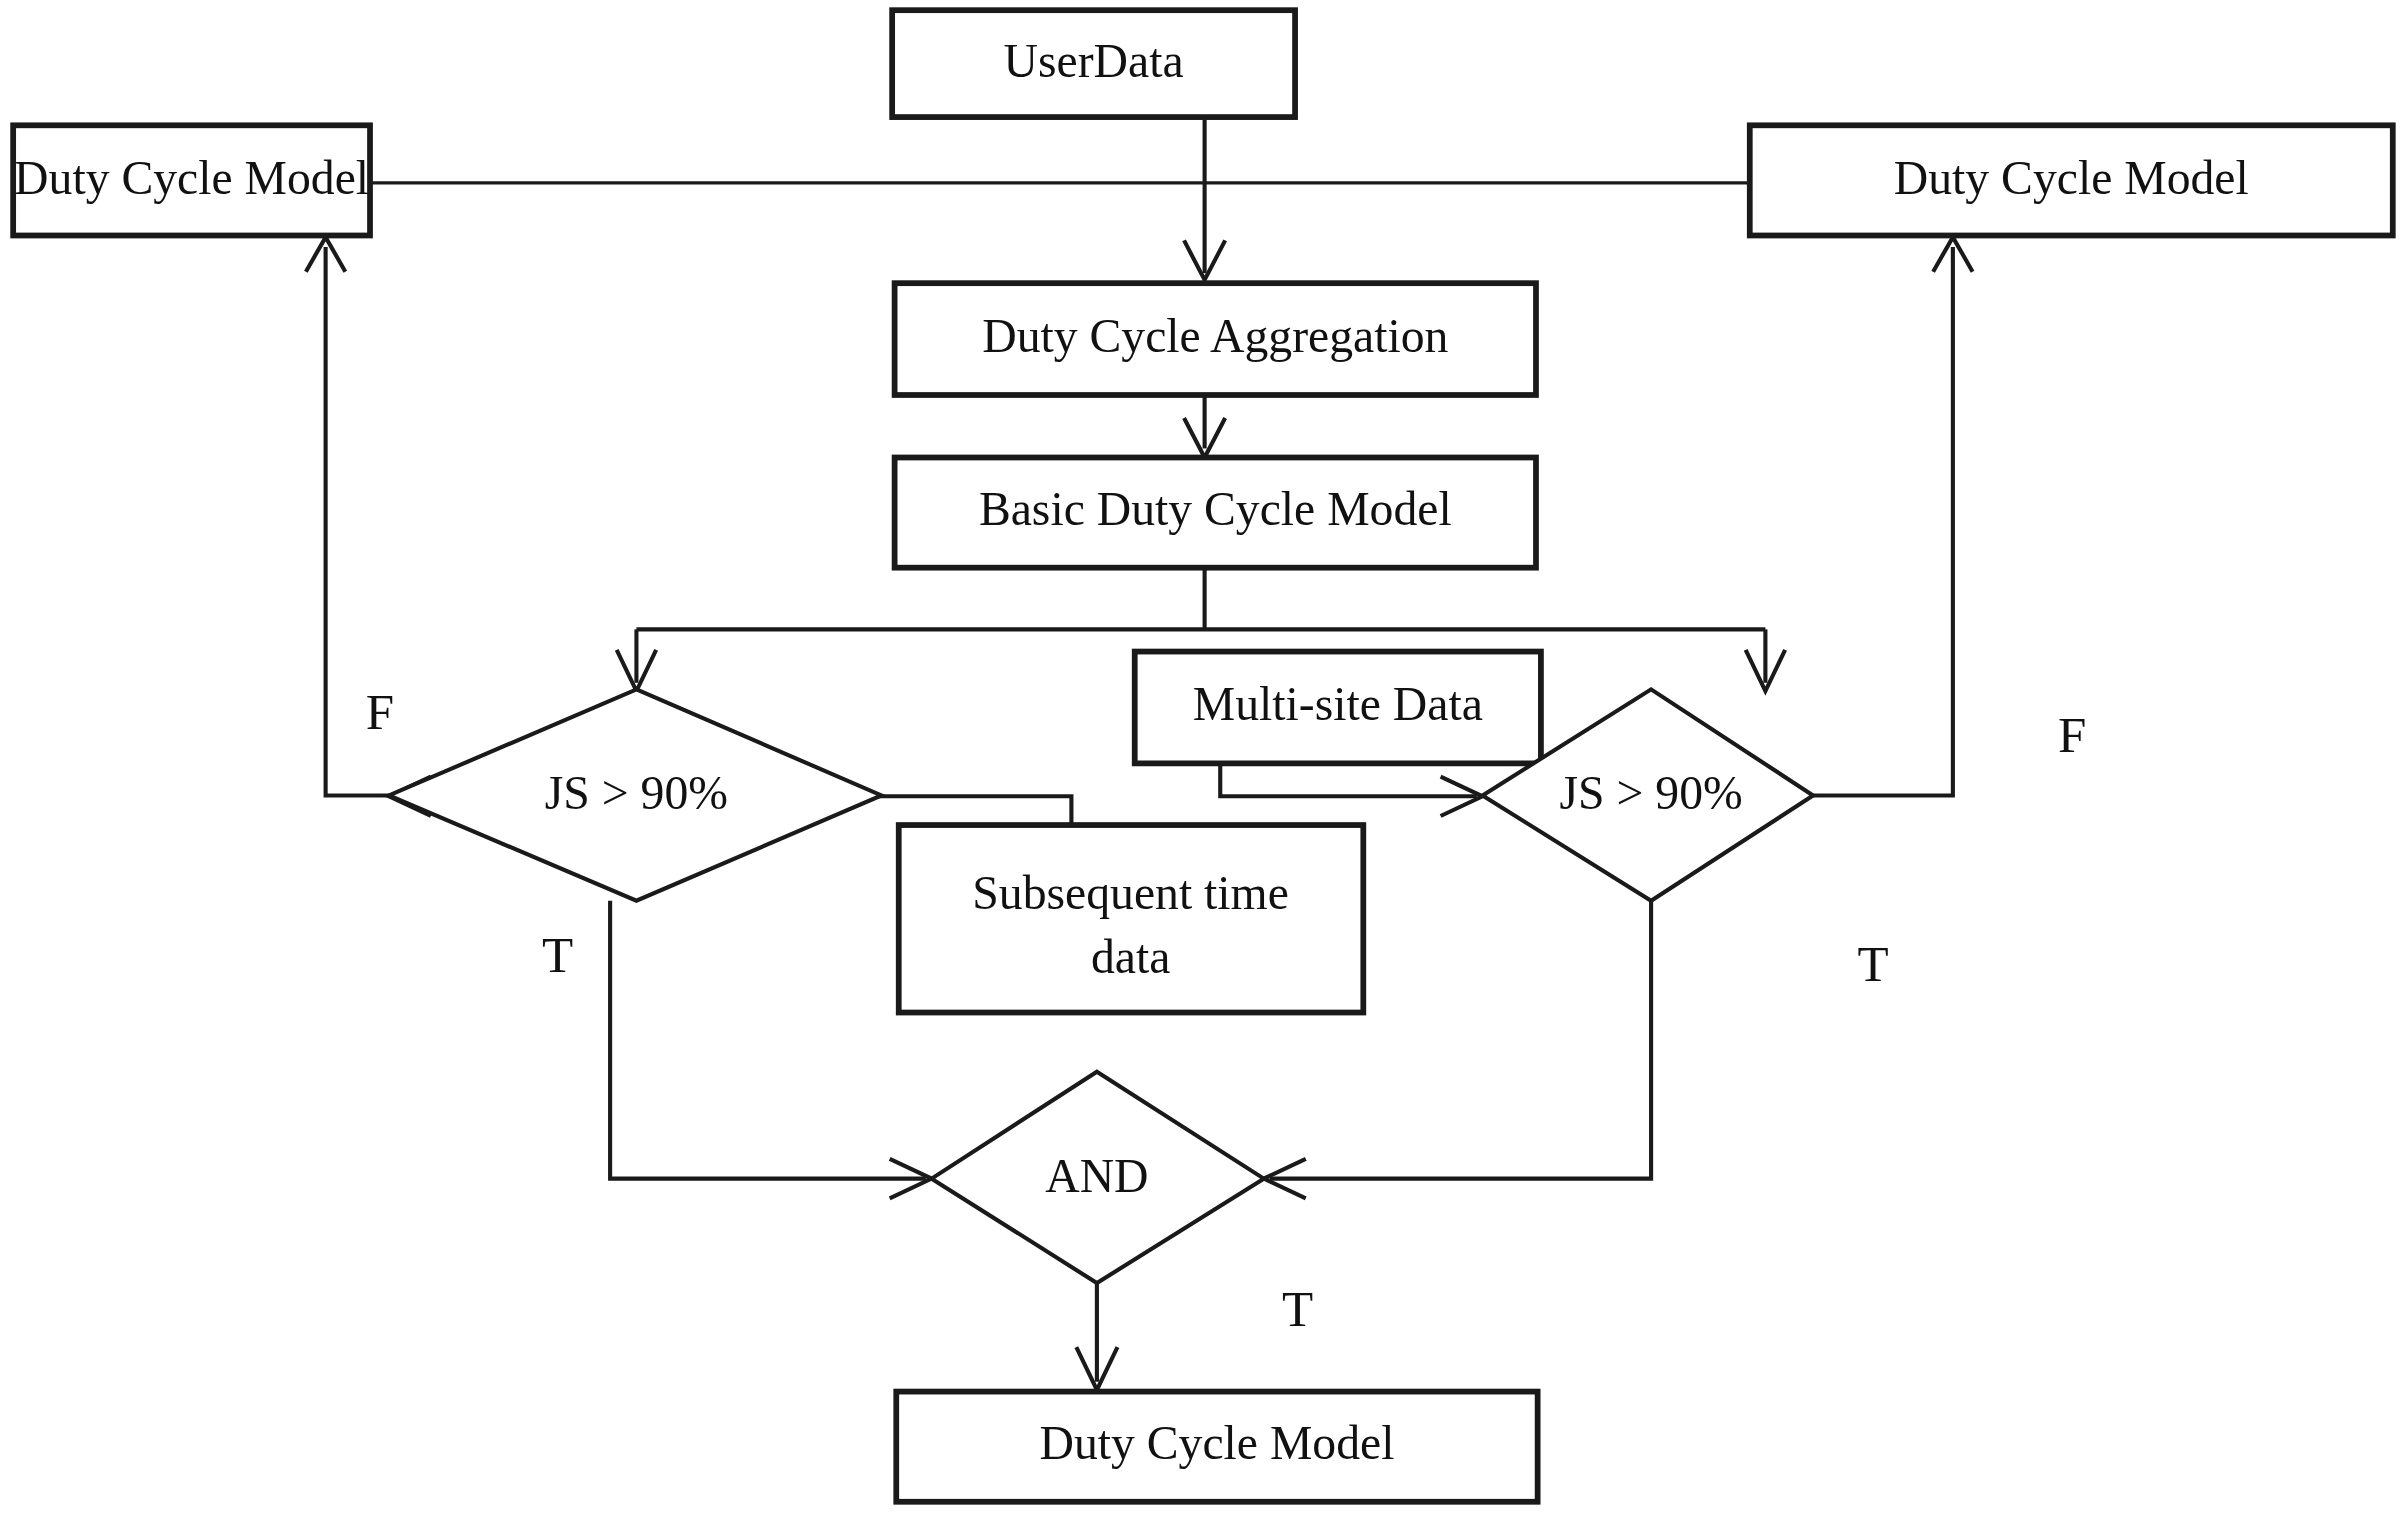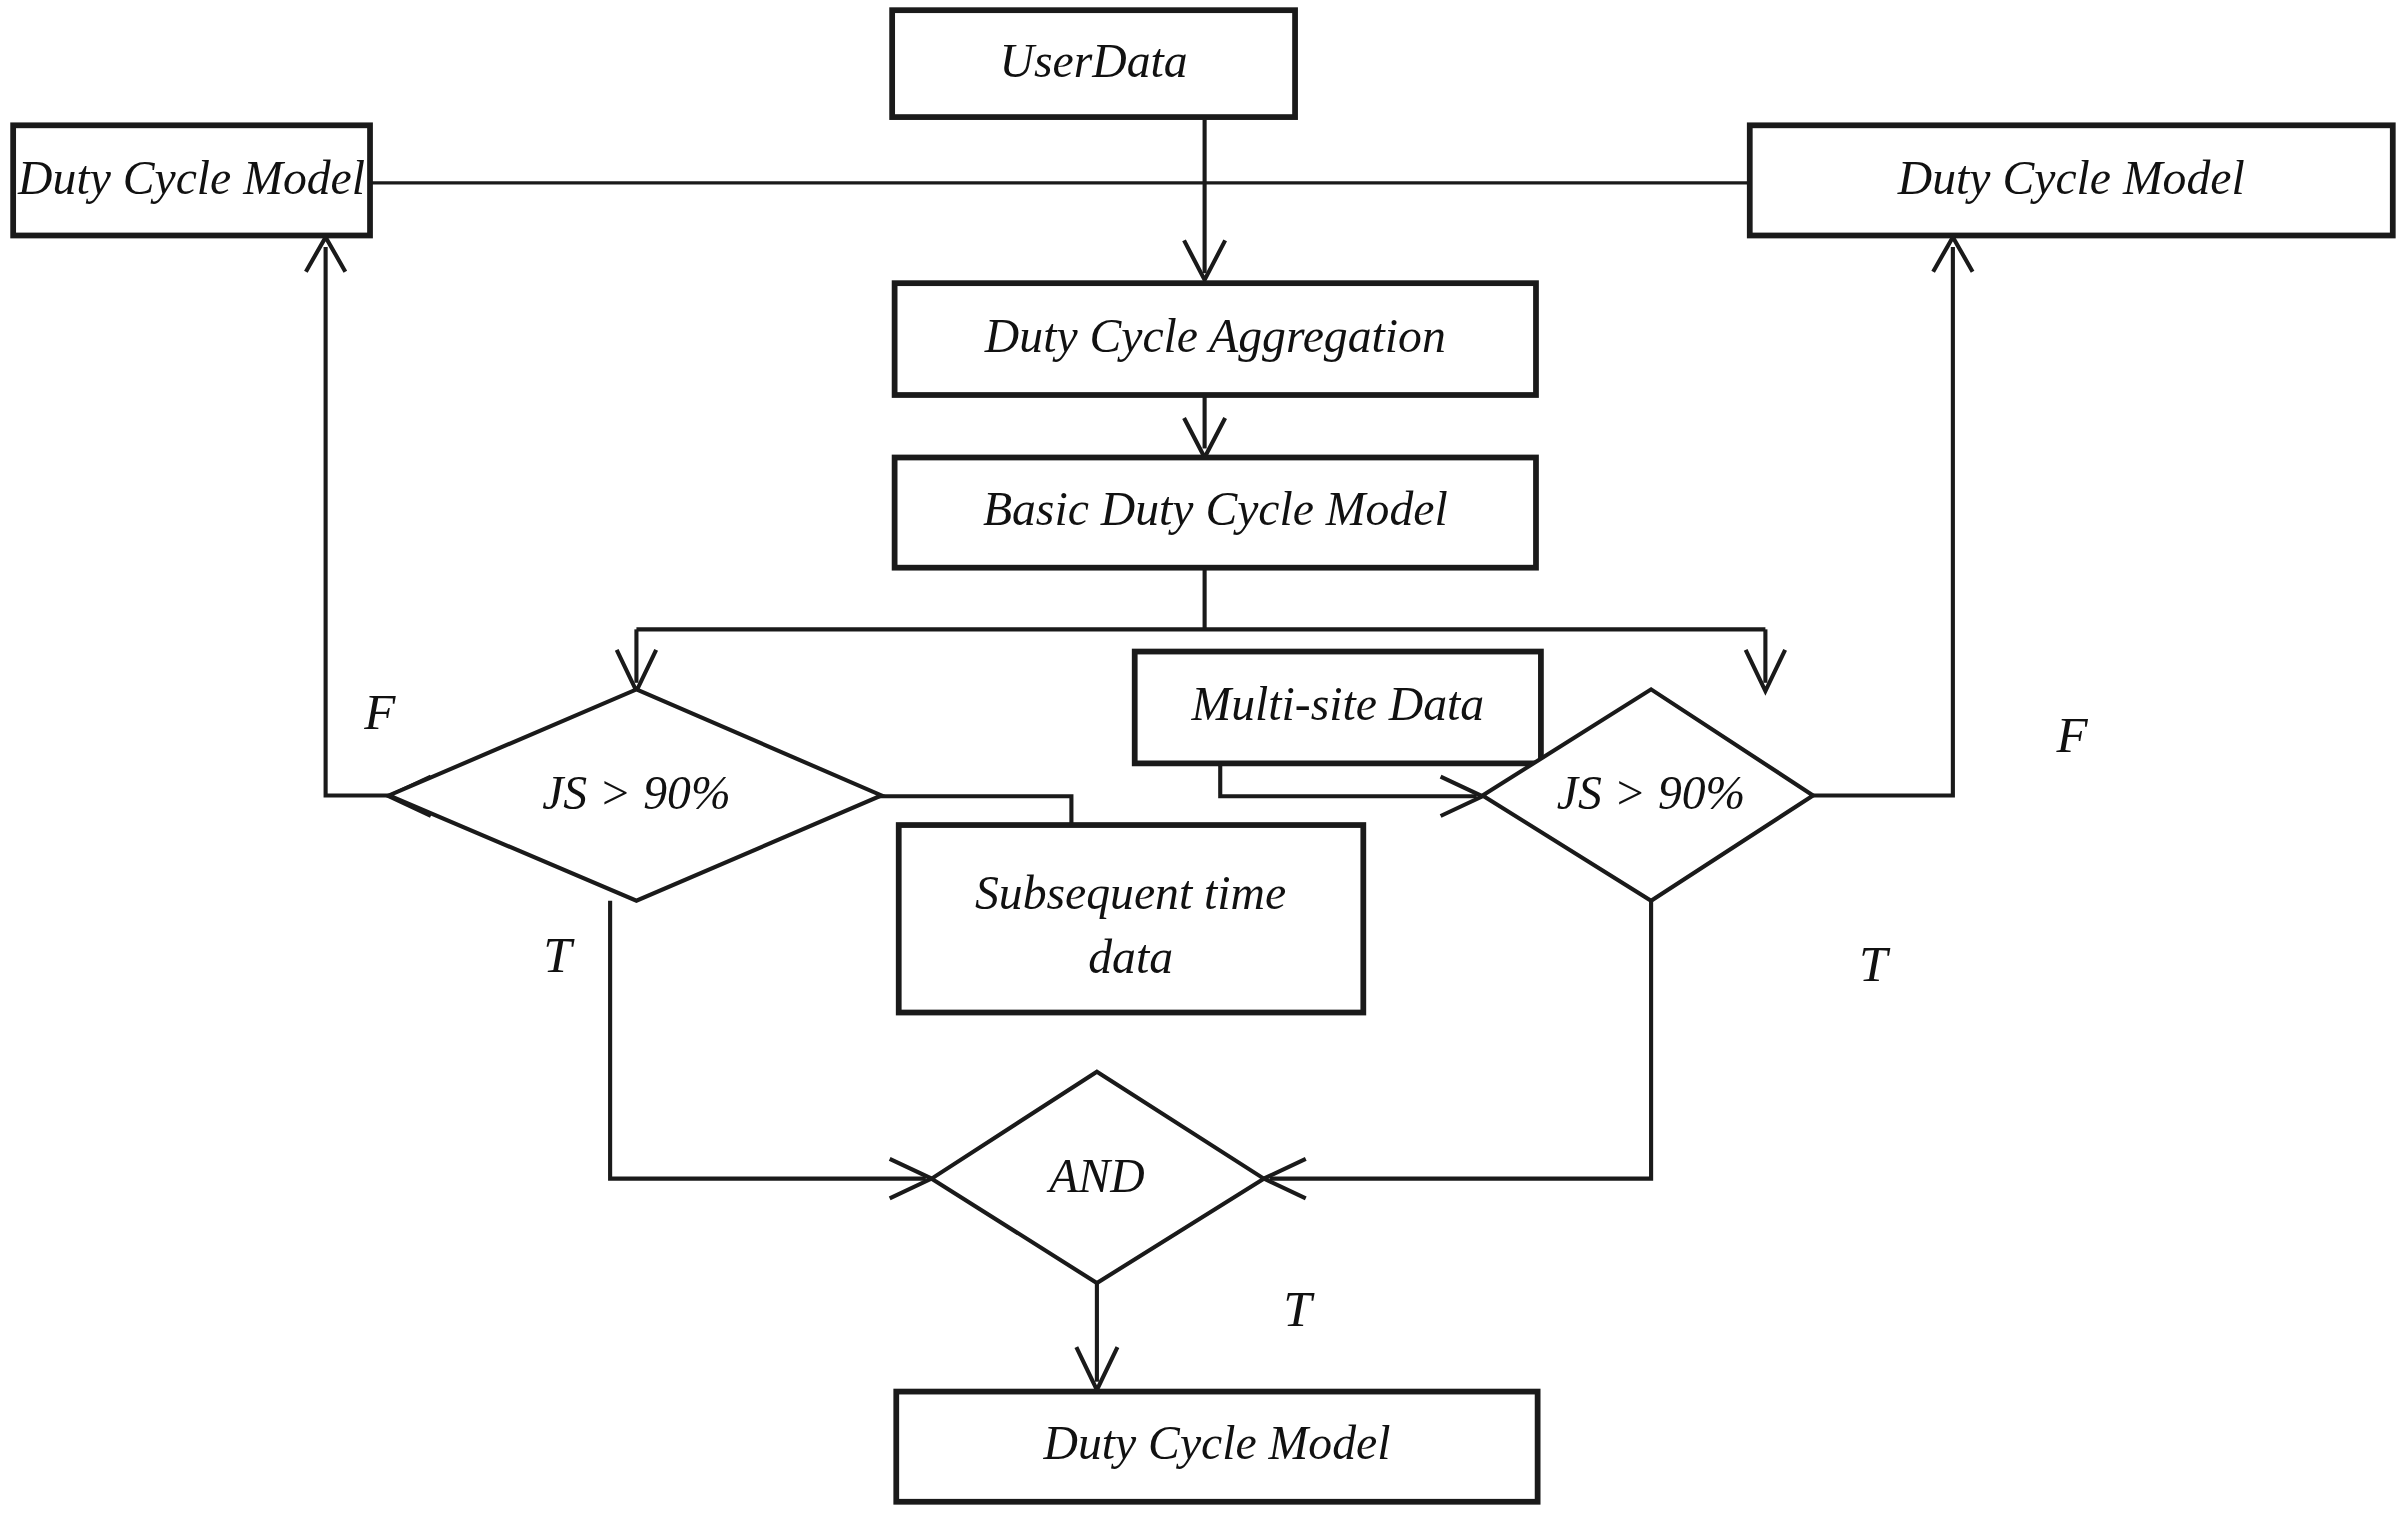--- a/index.html
+++ b/index.html
@@ -10,21 +10,20 @@
   }
   body {
     font-family: "Liberation Serif", "DejaVu Serif", serif;
   }
   #canvas {
     position: relative;
     width: 2401px;
     height: 1521px;
     background: #ffffff;
     overflow: hidden;
-    font-style: italic;
   }
   svg.flow {
     position: absolute;
     top: 0;
     left: 0;
     width: 2401px;
     height: 1521px;
   }
   .node-rect {
     fill: #ffffff;

